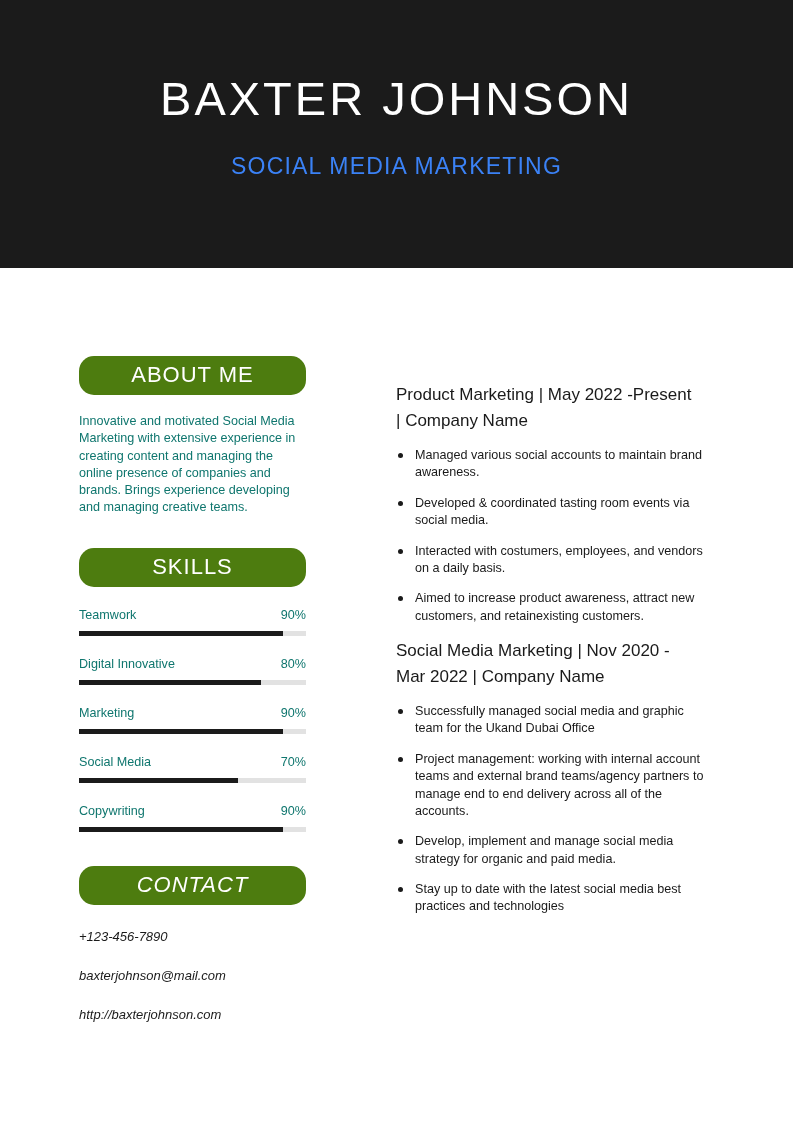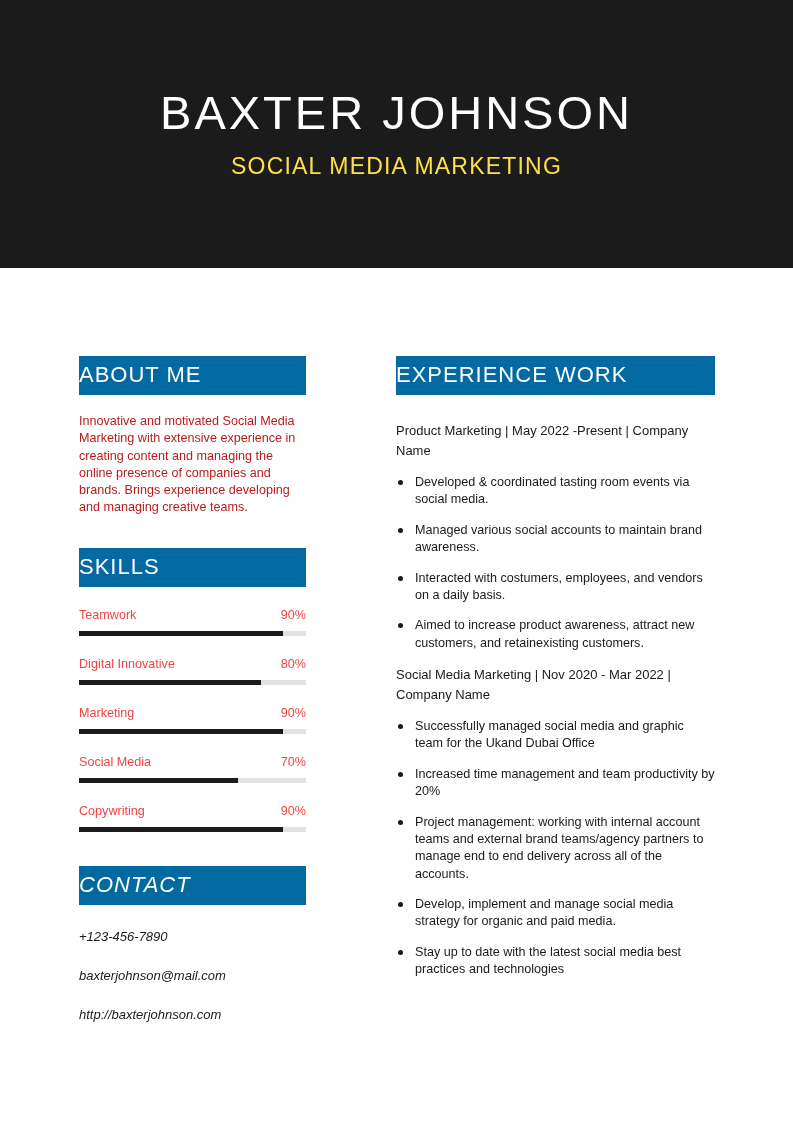--- a/index.html
+++ b/index.html
@@ -38,81 +38,82 @@
   .header-name {
     color: #ffffff;
     font-size: 47px;
     letter-spacing: 3px;
     font-weight: normal;
     line-height: 1.1;
     margin: 0 0 14px 0;
     text-align: center;
   }
   .header-role {
-    color: #fde047;
+    color: #3b82f6;
     font-size: 23px;
     letter-spacing: 1.2px;
     font-weight: normal;
-    margin: 1px;
+    margin: 15px;
     text-align: center;
   }
 
   
   .left-col {
     position: absolute;
     left: 79px;
     top: 356px;
     width: 227px;
   }
   .right-col {
     position: absolute;
     left: 396px;
     top: 356px;
     width: 319px;
   }
 
   
   .section-bar {
-    background: #0369a1;
+    background: #4d7c0f;
     color: #ffffff;
-    text-align: left;
+    text-align: center;
     font-size: 22px;
     letter-spacing: 1px;
     padding: 7px 0 9px 0;
     line-height: 1.05;
+    border-radius: 15px;
   }
   .section-bar.wide {
     font-size: 22px;
   }
 
   
   .about-text {
     font-size: 12.6px;
     line-height: 1.37;
-    color: #b91c1c;
+    color: #0f766e;
     margin-top: 18px;
     margin-bottom: 4px;
   }
 
   
   .skills-wrap {
     margin-top: 31px;
   }
   .skill {
     margin-top: 21px;
   }
   .skill:first-child {
     margin-top: 24px;
   }
   .skill-row {
     display: flex;
     justify-content: space-between;
     align-items: baseline;
     font-size: 12.6px;
-    color: #ef4444;
+    color: #0f766e;
     margin-bottom: 9px;
   }
   .skill-track {
     position: relative;
     height: 5px;
     background: #e2e2e2;
     width: 100%;
   }
   .skill-fill {
     position: absolute;
@@ -134,21 +135,21 @@
   }
   .contact-item:first-of-type {
     margin-top: 26px;
   }
 
   
   .exp-block {
     margin-top: 26px;
   }
   .exp-title {
-    font-size: 13px;
+    font-size: 17px;
     line-height: 1.5;
     color: #1a1a1a;
     font-weight: normal;
     margin: 0 0 14px 0;
     max-width: 300px;
   }
   .exp-list {
     list-style: none;
     margin: 0;
     padding: 0;
@@ -247,37 +248,35 @@
     <div class="contact-wrap">
       <div class="section-bar">CONTACT</div>
       <div class="contact-item">+123-456-7890</div>
       <div class="contact-item">baxterjohnson@mail.com</div>
       <div class="contact-item">http://baxterjohnson.com</div>
     </div>
 
   </div>
 
   <div class="right-col">
-    <div class="section-bar wide">EXPERIENCE WORK</div>
 
     <div class="exp-block">
       <div class="exp-title">Product Marketing | May 2022 -Present | Company Name</div>
       <ul class="exp-list">
+        <li>Managed various social accounts to maintain brand awareness.</li>
         <li>Developed &amp; coordinated tasting room events via social media.</li>
-        <li>Managed various social accounts to maintain brand awareness.</li>
         <li>Interacted with costumers, employees, and vendors on a daily basis.</li>
         <li>Aimed to increase product awareness, attract new customers, and retainexisting customers.</li>
       </ul>
     </div>
 
     <div class="exp-block second">
       <div class="exp-title">Social Media Marketing | Nov 2020 - Mar 2022 | Company Name</div>
       <ul class="exp-list">
         <li>Successfully managed social media and graphic team for the Ukand Dubai Office</li>
-        <li>Increased time management and team productivity by 20%</li>
         <li>Project management: working with internal account teams and external brand teams/agency partners to manage end to end delivery across all of the accounts.</li>
         <li>Develop, implement and manage social media strategy for organic and paid media.</li>
         <li>Stay up to date with the latest social media best practices and technologies</li>
       </ul>
     </div>
   </div>
 
 </div>
 
 </body></html>

